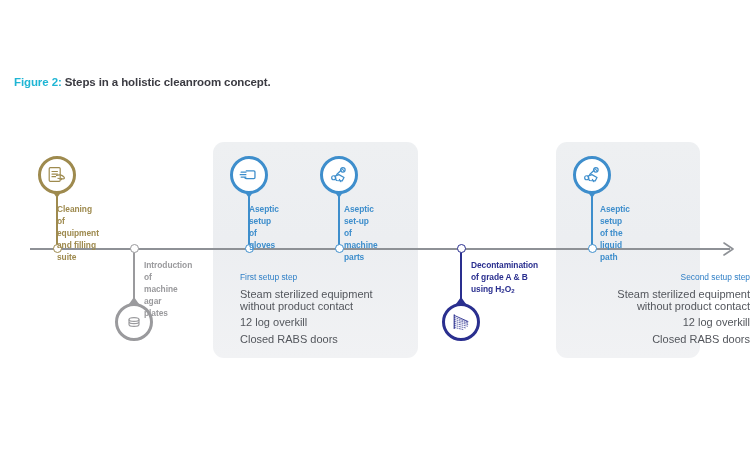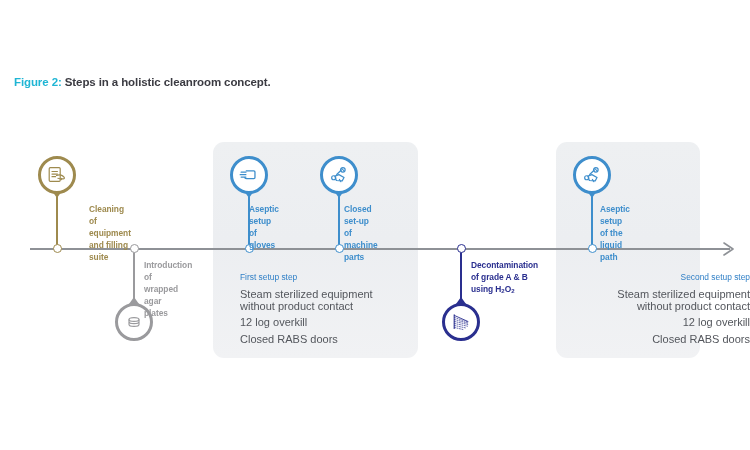--- a/index.html
+++ b/index.html
@@ -164,37 +164,37 @@
     <div class="node-ring" style="left:52.5px; top:244px; border-color:#9e8a4e;"></div>
     <div class="node-bubble" style="left:38px; top:156px; border-color:#9e8a4e;">
       <svg width="22" height="22" viewBox="0 0 24 24">
         <rect x="3.5" y="4" width="12" height="15" rx="1.2" fill="none" stroke="#9e8a4e" stroke-width="1.3"></rect>
         <path d="M6.5 8.2h6 M6.5 11h6 M6.5 13.8h4" stroke="#9e8a4e" stroke-width="1.2" stroke-linecap="round"></path>
         <path d="M11.5 12.5c1.6-.6 3.3-.8 4.9-.3 1.3.4 2.4 1.2 3.3 2.2.5.6.4 1.4-.3 1.7-.9.4-1.9.2-2.7-.3" fill="none" stroke="#9e8a4e" stroke-width="1.3" stroke-linecap="round"></path>
         <path d="M13 15.6c1.4.1 2.8.6 4 1.5" fill="none" stroke="#9e8a4e" stroke-width="1.2" stroke-linecap="round"></path>
       </svg>
     </div>
     <div class="bubble-tail bubble-tail-down" style="left:52px; top:191px; border-top-color:#9e8a4e;"></div>
-    <div class="node-label" style="left:57px; top:203px; color:#9e8a4e;padding-left:32px;">Cleaning of equipment
+    <div class="node-label" style="left:57px; top:203px; color:#9e8a4e;">Cleaning of equipment
 and filling suite</div>
   </div>
 
   <div class="node">
     <div class="node-stem" style="left:133.2px; top:252px; height:52px; background:#9a9a9d;"></div>
     <div class="node-ring" style="left:129.5px; top:244px; border-color:#9a9a9d;"></div>
     <div class="node-bubble" style="left:115px; top:303px; border-color:#9a9a9d;">
       <svg width="20" height="20" viewBox="0 0 24 24">
         <ellipse cx="12" cy="9" rx="6" ry="2.3" fill="none" stroke="#9a9a9d" stroke-width="1.4"></ellipse>
         <path d="M6 9v2.6c0 1.27 2.69 2.3 6 2.3s6-1.03 6-2.3V9" fill="none" stroke="#9a9a9d" stroke-width="1.4"></path>
         <path d="M6 12.3v2.6c0 1.27 2.69 2.3 6 2.3s6-1.03 6-2.3v-2.6" fill="none" stroke="#9a9a9d" stroke-width="1.4"></path>
       </svg>
     </div>
     <div class="bubble-tail bubble-tail-up" style="left:129px; top:297px; border-bottom-color:#9a9a9d;"></div>
     <div class="node-label" style="left:144px; top:259px; color:#9a9a9d;">Introduction of
-wrapped agar
+machine agar
 plates</div>
   </div>
 
   <div class="node">
     <div class="node-stem" style="left:248.2px; top:196px; height:56px; background:#3e8ecc;"></div>
     <div class="node-ring" style="left:244.5px; top:244px; border-color:#3e8ecc;"></div>
     <div class="node-bubble" style="left:230px; top:156px; border-color:#3e8ecc;">
       <svg width="22" height="22" viewBox="0 0 24 24">
         <path d="M8.5 7.6h8.8c.7 0 1.2.5 1.2 1.2v6c0 .7-.5 1.2-1.2 1.2H9.6c-1.1 0-2-.6-2.6-1.5" fill="none" stroke="#3e8ecc" stroke-width="1.4" stroke-linejoin="round"></path>
         <path d="M3.4 8.9h5.2 M2.4 11.6h6.2 M3.4 14.3h5.2" stroke="#3e8ecc" stroke-width="1.4" stroke-linecap="round"></path>
@@ -212,21 +212,21 @@
       <svg width="22" height="22" viewBox="0 0 24 24">
         <path d="M9.5 11.5l5-5" stroke="#3e8ecc" stroke-width="1.3" stroke-linecap="round"></path>
         <circle cx="16.2" cy="6.4" r="2.5" fill="none" stroke="#3e8ecc" stroke-width="1.3"></circle>
         <path d="M14.6 4.6l3.2 3.2" stroke="#3e8ecc" stroke-width="1.1"></path>
         <path d="M7.5 13.2l4.4-1.6 5.6 3.2-2 3.6-6.4-.4z" fill="none" stroke="#3e8ecc" stroke-width="1.3" stroke-linejoin="round"></path>
         <circle cx="6.2" cy="15" r="2.2" fill="none" stroke="#3e8ecc" stroke-width="1.3"></circle>
         <path d="M12.4 16.8l1.6 2.6" stroke="#3e8ecc" stroke-width="1.2" stroke-linecap="round"></path>
       </svg>
     </div>
     <div class="bubble-tail bubble-tail-down" style="left:334px; top:191px; border-top-color:#3e8ecc;"></div>
-    <div class="node-label" style="left:344px; top:203px; color:#3e8ecc;">Closed set-up
+    <div class="node-label" style="left:344px; top:203px; color:#3e8ecc;">Aseptic set-up
 of machine parts</div>
   </div>
 
   <div class="node">
     <div class="node-stem" style="left:460.2px; top:252px; height:52px; background:#2a2f8f;"></div>
     <div class="node-ring" style="left:456.5px; top:244px; border-color:#2a2f8f;"></div>
     <div class="node-bubble" style="left:442px; top:303px; border-color:#2a2f8f;">
       <svg width="24" height="24" viewBox="0 0 24 24">
         <path d="M5.5 5.5 L19 11.5" stroke="#2a2f8f" stroke-width="0.9" stroke-linecap="round"></path>
         <path d="M5.5 7.5 L19 12.2" stroke="#2a2f8f" stroke-width="0.7" stroke-dasharray="1.1 1.4" stroke-linecap="round"></path>

